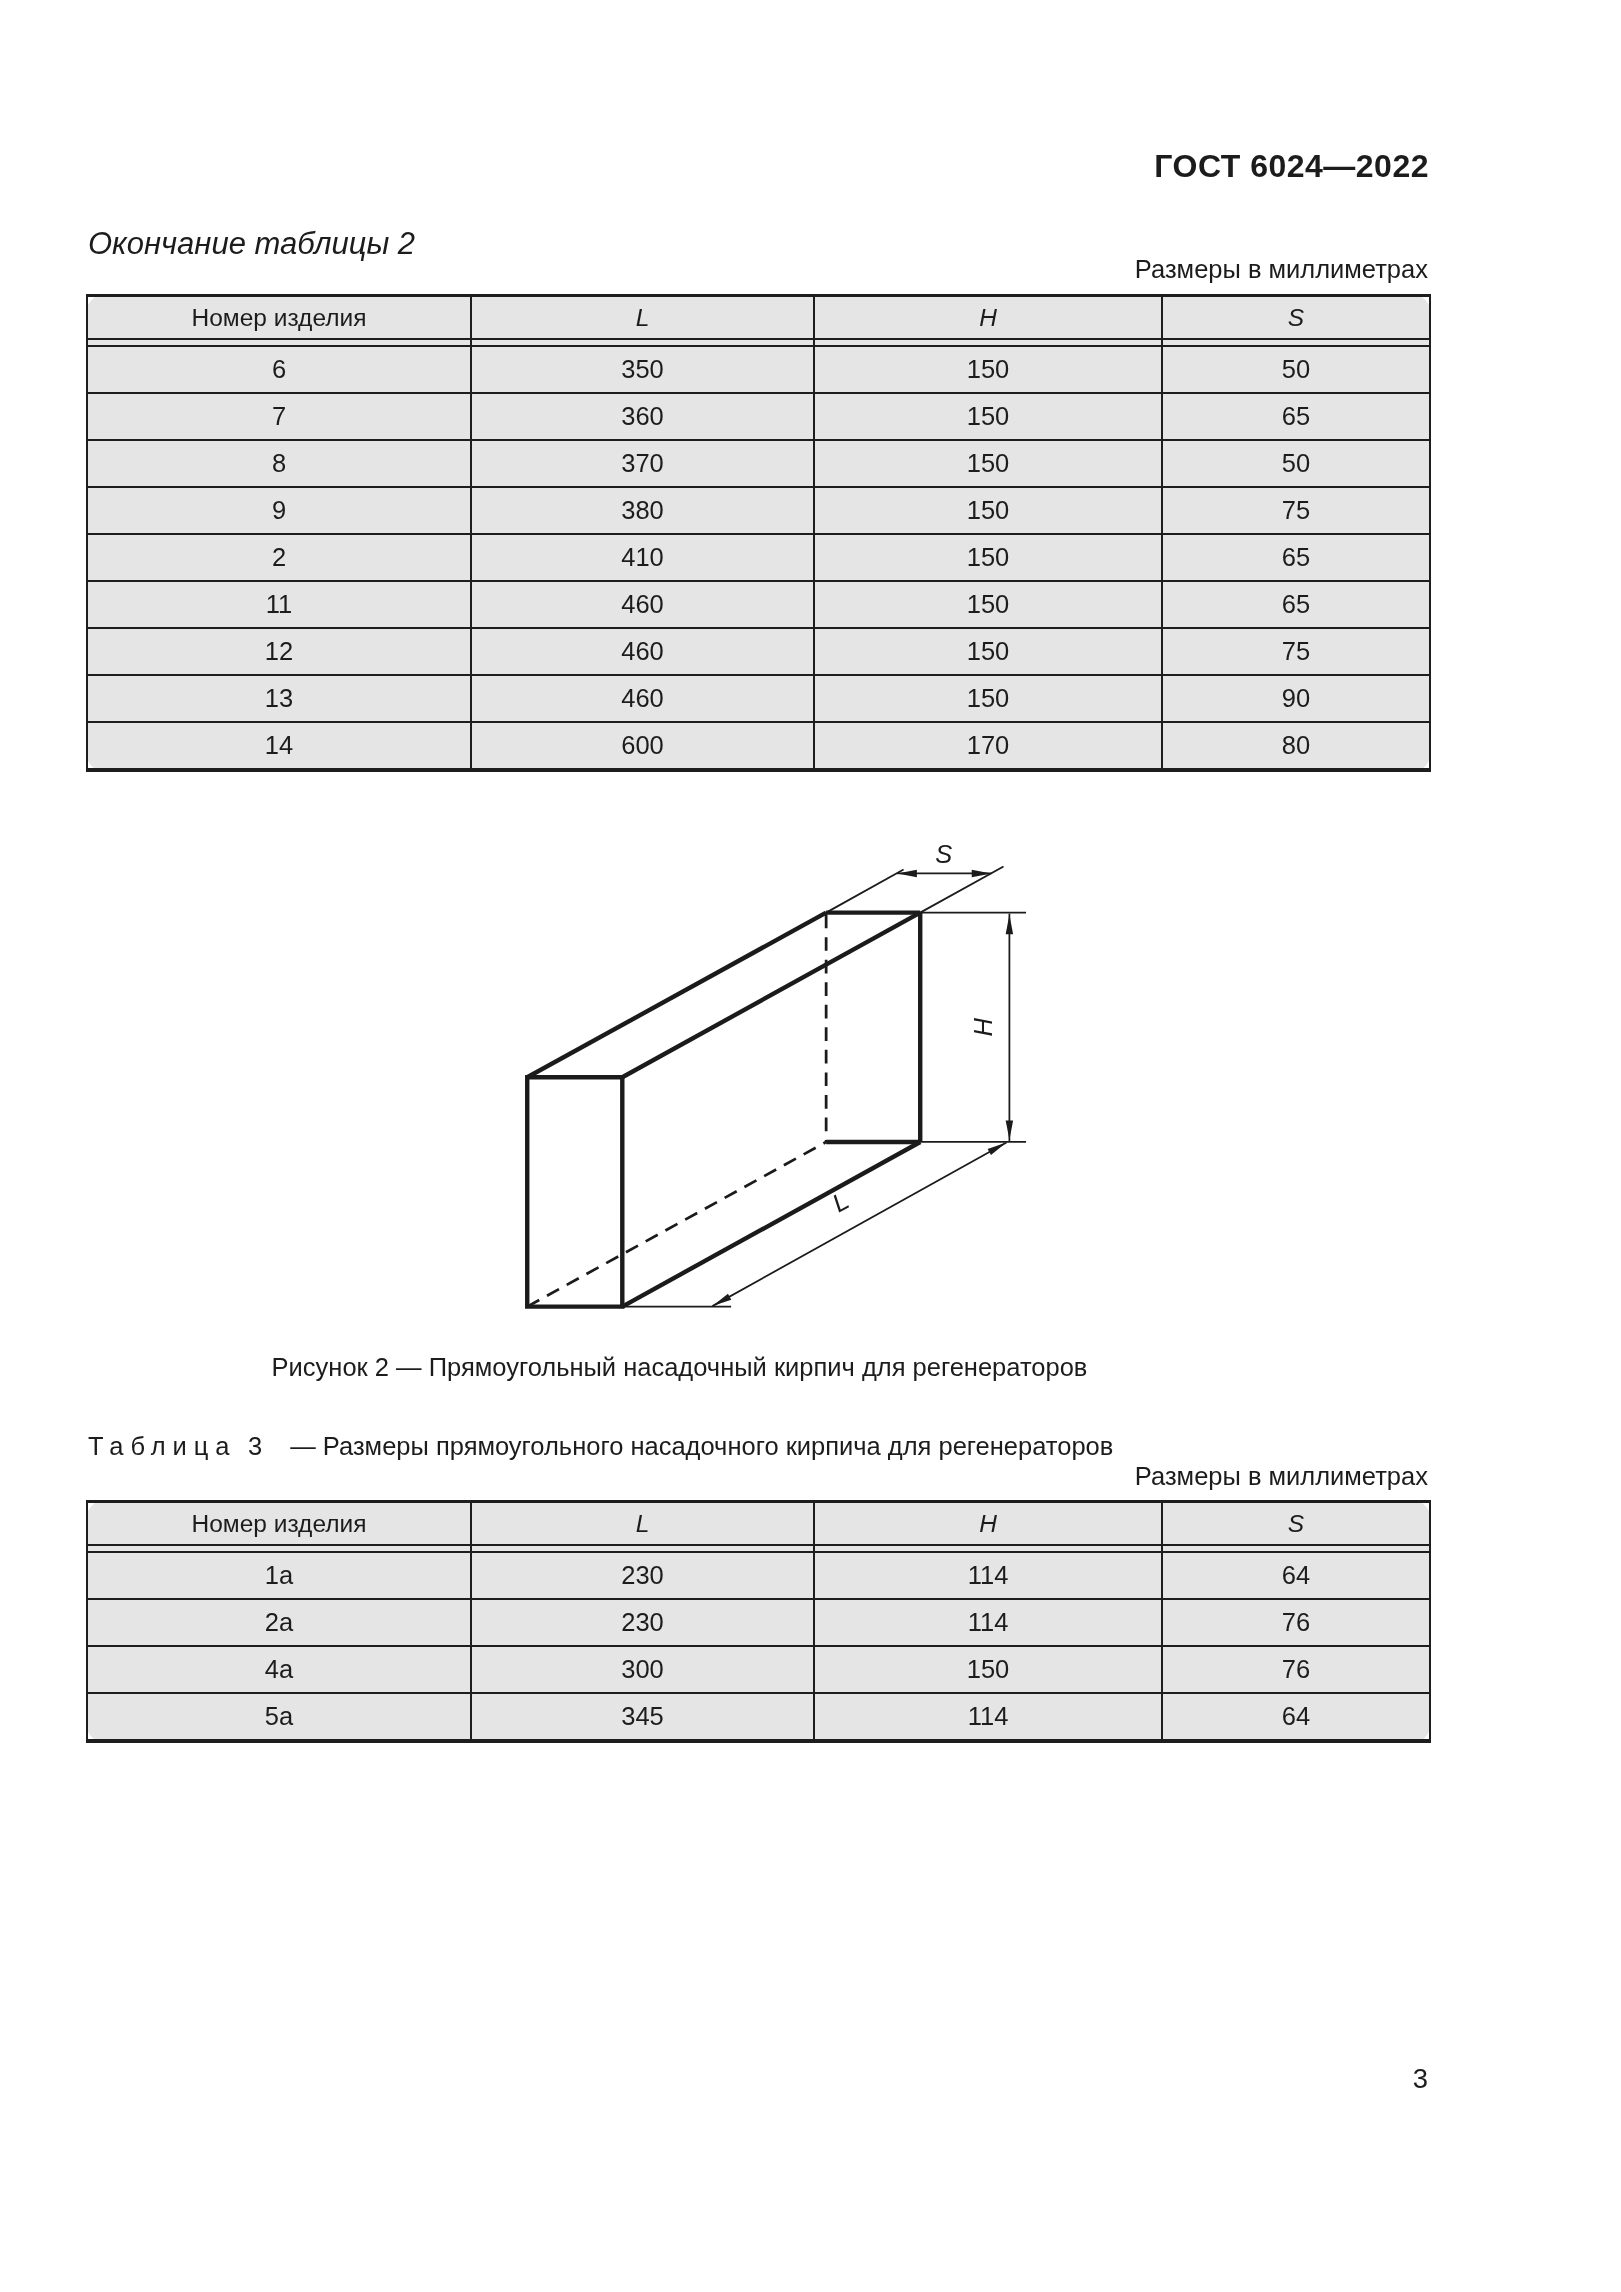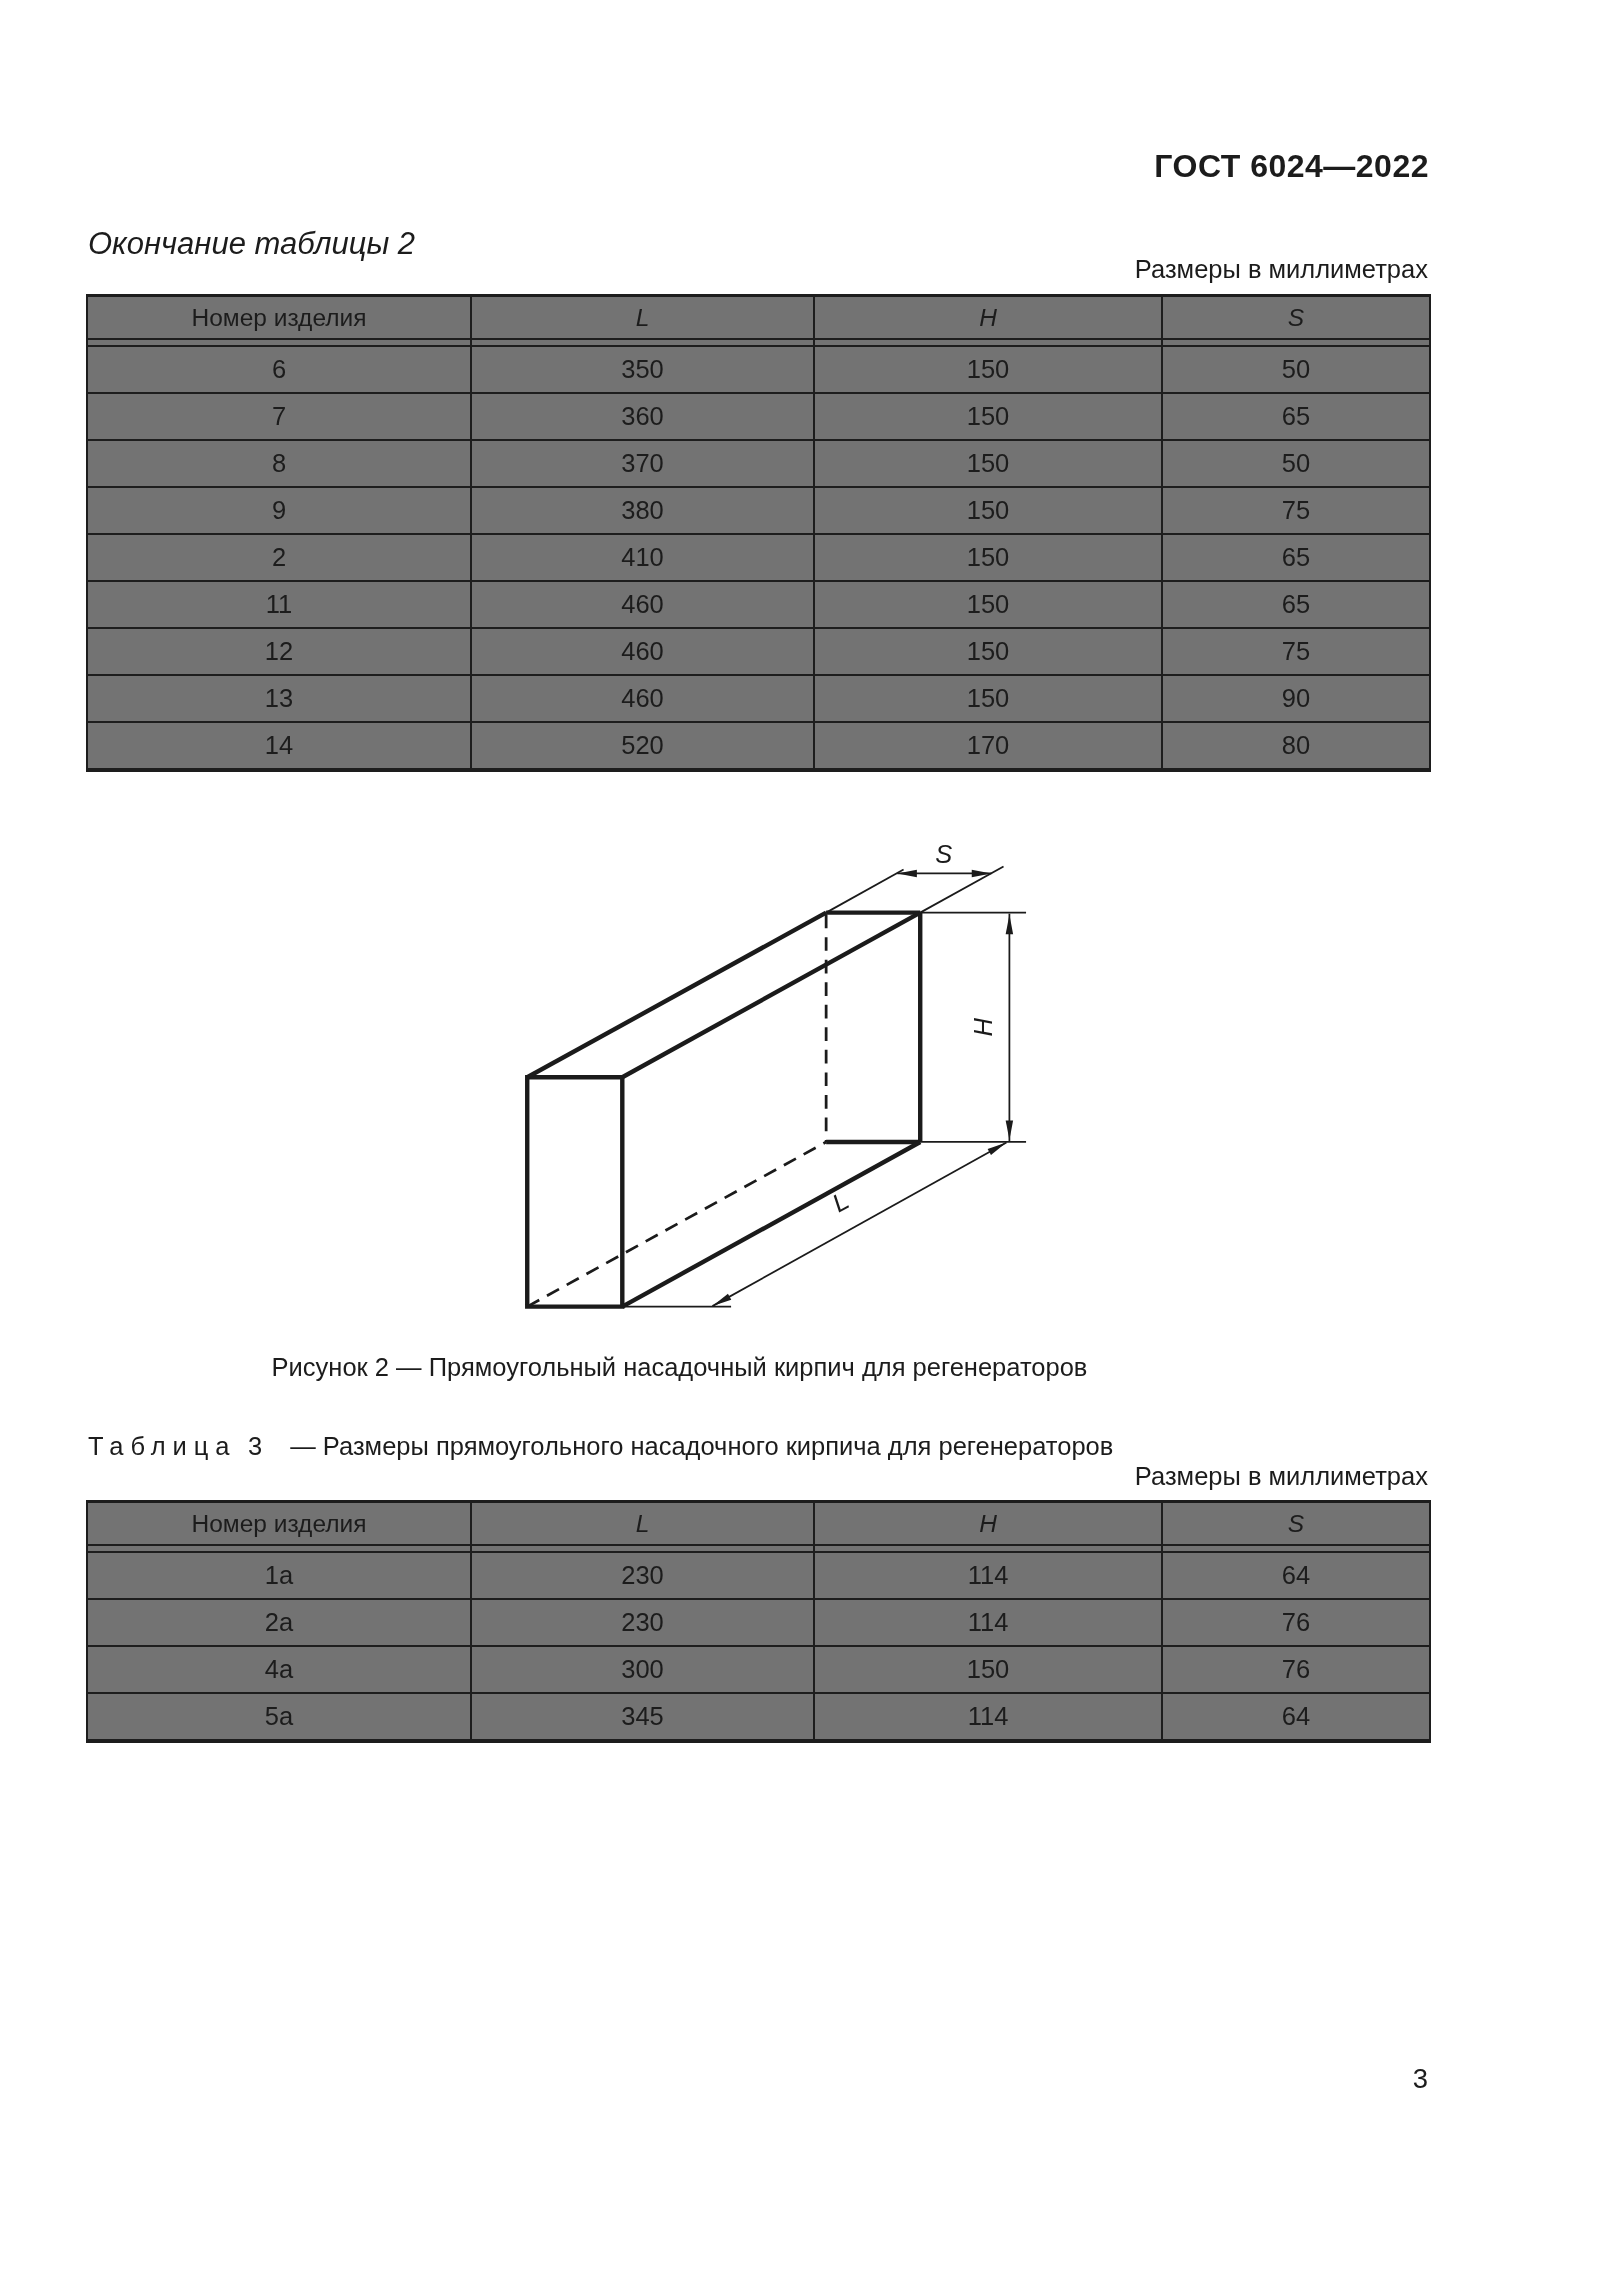--- a/index.html
+++ b/index.html
@@ -14,21 +14,21 @@
   #continuation   { left:88px;  top:226px; font-size:31px; font-style:italic; }
   #units1         { right:193px; top:255px; font-size:25.5px; }
   #units2         { right:193px; top:1462px; font-size:25.5px; }
   #caption        { left:72px; top:1353px; width:1215px; text-align:center; font-size:25.5px; }
   #t3-title       { left:88px; top:1432px; font-size:25.5px; }
   #t3-title .spaced { letter-spacing:6.9px; }
   #t3-title .tnum   { margin-left:11.8px; }
   #t3-title .trest  { margin-left:28px; }
   #page-number    { right:193px; top:2063px; font-size:27.4px; }
 
-  table.gost { border-collapse:collapse; table-layout:fixed; width:1343px; background:#737373; }
+  table.gost { border-collapse:collapse; table-layout:fixed; width:1343px; background:#e5e5e5;border-radius:20px; }
   table.gost col.c1 { width:384px; }
   table.gost col.c2 { width:343px; }
   table.gost col.c3 { width:348px; }
   table.gost col.c4 { width:268px; }
   table.gost th, table.gost td {
     border:2px solid #1d1d1d; text-align:center; vertical-align:middle; padding:0;
   }
   table.gost th {
     border-top:3.9px solid #1d1d1d; border-bottom:2px solid #1d1d1d;
     height:41px; font-weight:400; font-size:24.5px;
@@ -121,21 +121,21 @@
           <td>75</td>
         </tr>
         <tr>
           <td>13</td>
           <td>460</td>
           <td>150</td>
           <td>90</td>
         </tr>
         <tr>
           <td>14</td>
-          <td>520</td>
+          <td>600</td>
           <td>170</td>
           <td>80</td>
         </tr>
       </tbody>
   </table>
 </div>
 
 <div class="abs" id="figure-wrap">
   <svg width="637" height="549" viewBox="0 0 650 560">
 

